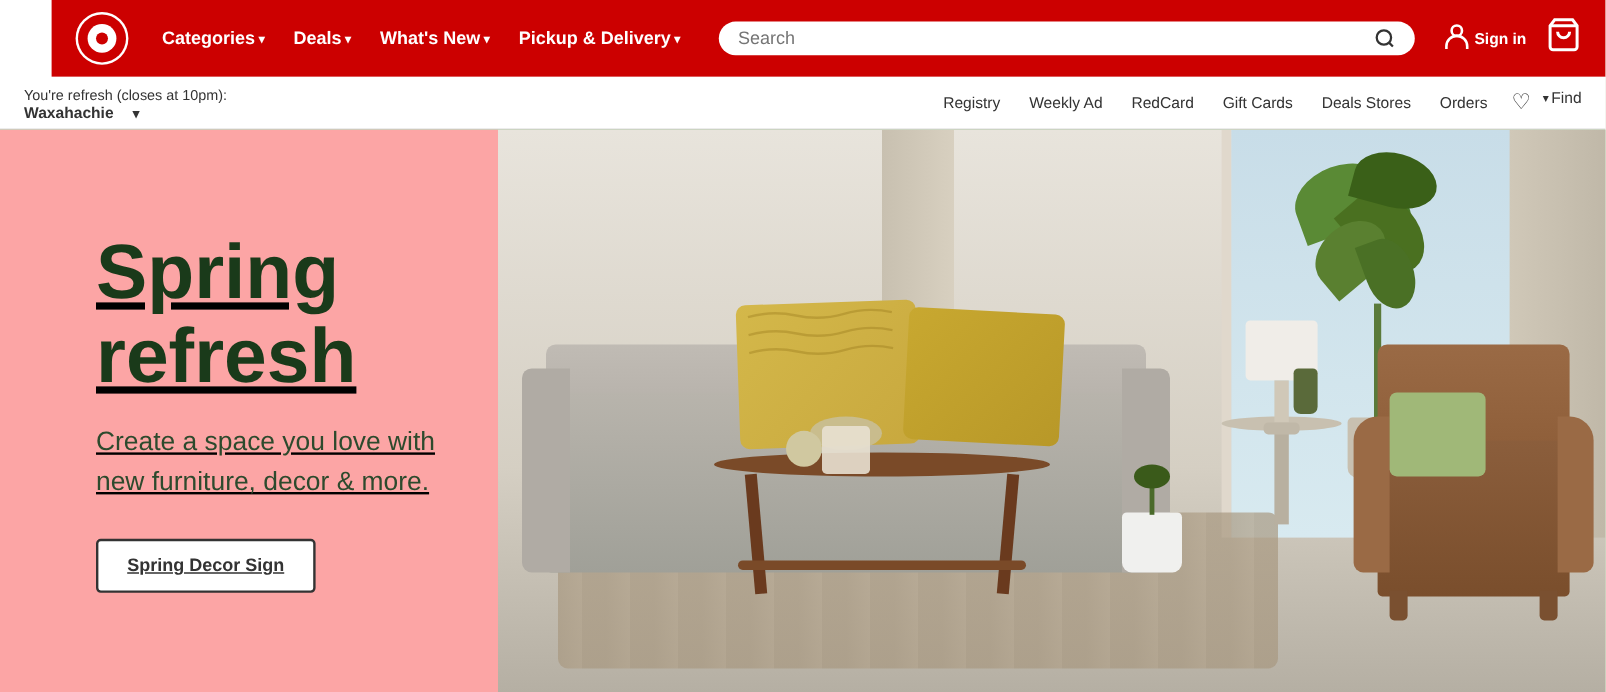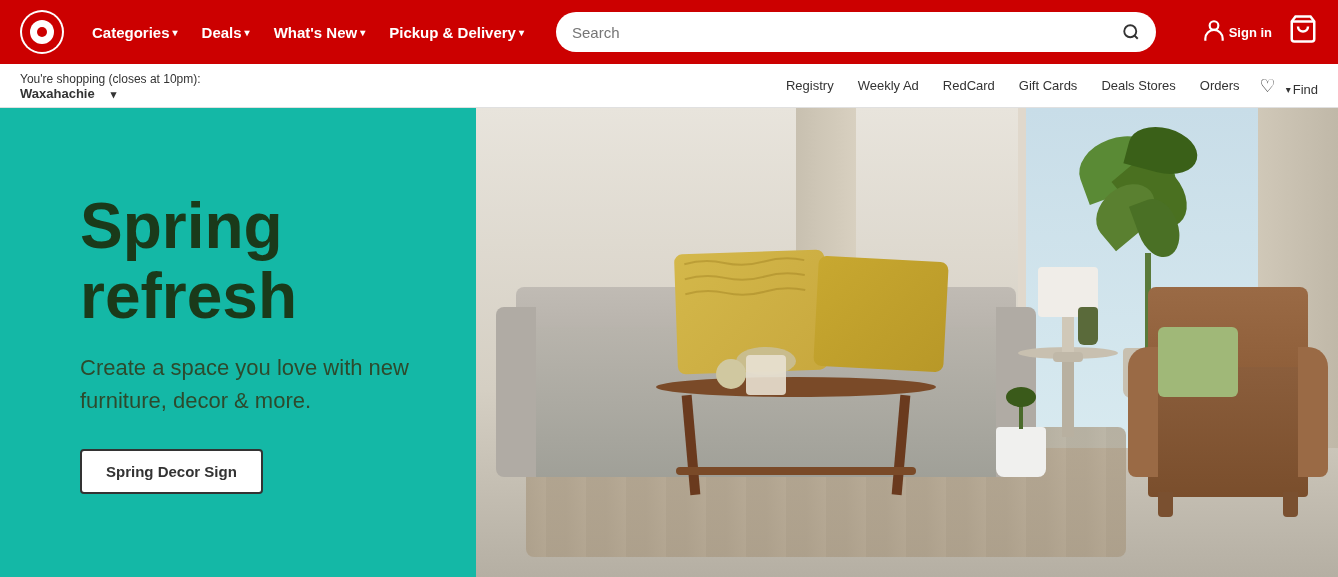--- a/index.html
+++ b/index.html
@@ -6,20 +6,21 @@
     body { font-family: -apple-system, BlinkMacSystemFont, 'Helvetica Neue', Arial, sans-serif; width: 1338px; overflow-x: hidden; }
 
     
     .top-nav {
       background-color: #cc0000;
       display: flex;
       align-items: center;
       padding: 0 20px;
       height: 64px;
       gap: 10px;
+      margin-left: 43px;
     }
     .logo-wrap {
       flex-shrink: 0;
       margin-right: 8px;
     }
     .logo-circle {
       width: 44px;
       height: 44px;
       border-radius: 50%;
       background: white;
@@ -55,21 +56,21 @@
       margin-top: 1px;
     }
     .search-bar {
       flex: 1;
       max-width: 600px;
       background: white;
       border-radius: 24px;
       display: flex;
       align-items: center;
       padding: 0 16px;
-      height: 40px;
+      height: 28px;
       margin: 0 12px;
     }
     .search-input {
       flex: 1;
       border: none;
       outline: none;
       font-size: 15px;
       background: transparent;
     }
     .search-icon-btn {
@@ -120,21 +121,21 @@
     .store-info .store-name {
       font-weight: 600;
       color: #333;
       display: flex;
       align-items: flex-end;
       gap: 16px;
       cursor: pointer;
     }
     .sec-links {
       display: flex;
-      align-items: flex-end;
+      align-items: flex-start;
       margin-left: auto;
       gap: 4px;
     }
     .sec-link {
       font-size: 13px;
       color: #333;
       text-decoration: none;
       padding: 4px 10px;
       cursor: pointer;
       white-space: nowrap;
@@ -155,27 +156,28 @@
     }
 
     
     .hero {
       display: flex;
       height: 469px;
       background: #8fad7c;
       overflow: hidden;
     }
     .hero-text-panel {
-      background-color: #14b8a6;
-      width: 476px;
+      background-color: #fca5a5;
+      width: 415px;
       flex-shrink: 0;
       display: flex;
       flex-direction: column;
       justify-content: center;
       padding: 48px 48px 48px 80px;
+      text-decoration: underline;
     }
     .hero-title {
       font-size: 64px;
       font-weight: 800;
       color: #1a3a1a;
       line-height: 1.1;
       margin-bottom: 20px;
     }
     .hero-subtitle {
       font-size: 22px;
@@ -500,21 +502,21 @@
         <line x1="3" y1="6" x2="21" y2="6" stroke="white" stroke-width="2"></line>
         <path d="M16 10a4 4 0 01-8 0" fill="none" stroke="white" stroke-width="2"></path>
       </svg>
     </div>
   </div>
 </nav>
 
 <div class="secondary-nav">
   <div class="store-info">
     <div>
-      <span style="font-size:12px;">You're shopping (closes at 10pm):</span>
+      <span style="font-size:12px;">You're refresh (closes at 10pm):</span>
     </div>
     <div class="store-name">
       <span>Waxahachie</span>
       <span style="font-size:11px;">▾</span>
     </div>
   </div>
 
   <div class="sec-links">
     <a class="sec-link">Registry</a>
     <a class="sec-link">Weekly Ad</a>

